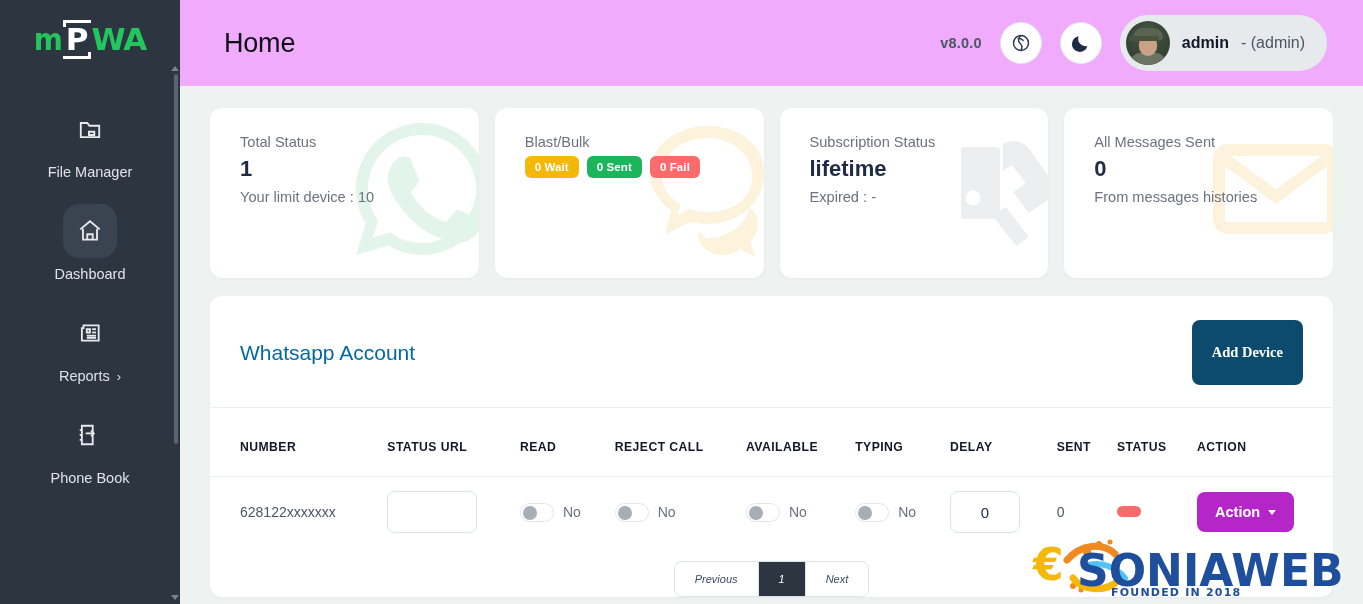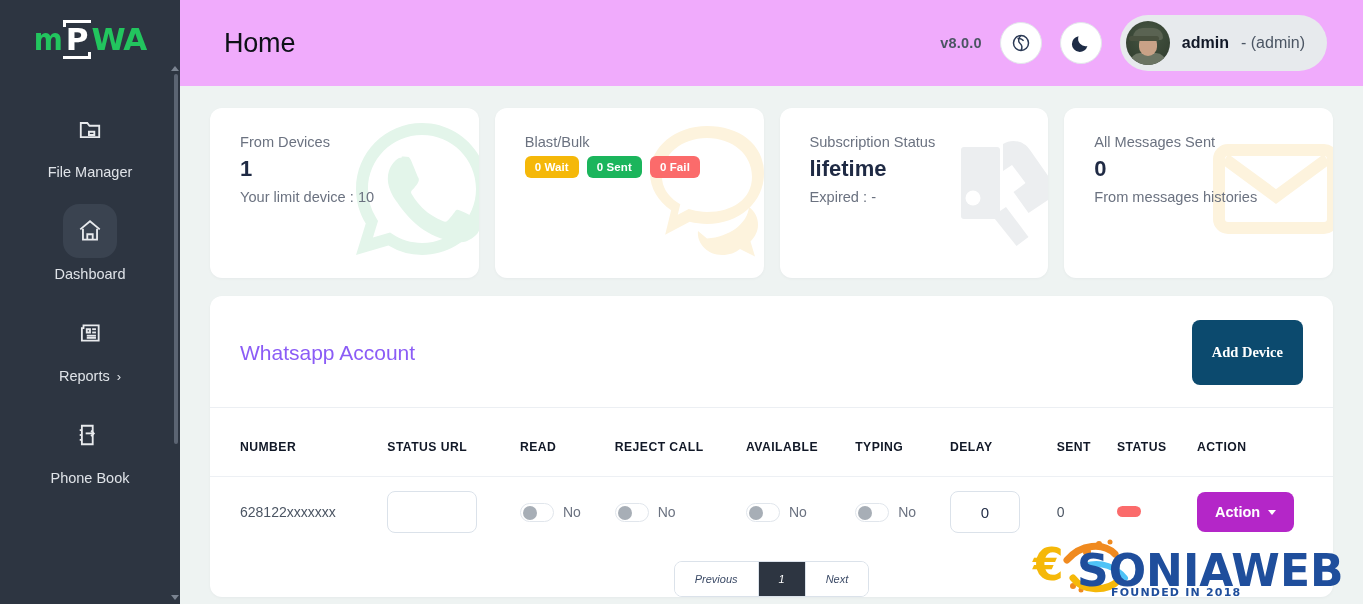--- a/index.html
+++ b/index.html
@@ -150,21 +150,21 @@
   
   .panel {
     margin-top:18px; background:#fff; border-radius:12px;
     box-shadow: 0 1px 3px rgba(16,24,40,0.04);
     overflow:hidden;
   }
   .panel-head {
     display:flex; align-items:center; padding: 24px 30px 22px 30px;
     border-bottom:1px solid #eceff3;
   }
-  .panel-title { font-size:21px; color:#8b5cf6; font-weight:400;}
+  .panel-title { font-size:21px; color:#0369a1; font-weight:400;}
   .btn-dark {
     margin-left:auto; background:#0c4a6e; color:#fff; border:none;
     border-radius:8px; padding: 24px 20px; font-size:14.5px; font-weight:700;
     cursor:pointer; font-family:Liberation Serif, serif;
   }
   table { width:100%; border-collapse:collapse; }
   thead th {
     text-align:left; font-size:12.2px; font-weight:700; color:#111827;
     letter-spacing:0.45px; padding: 32px 6px 22px 6px;
   }
@@ -327,21 +327,21 @@
 
     <div class="content">
 
       <section class="cards">
 
         <div class="card">
           <svg class="card-bg" viewBox="0 0 100 100">
             <path fill="#e3f5ea" d="M50 6C25.7 6 6 25.7 6 50c0 8.4 2.4 16.3 6.5 23L6 94l21.6-6.3A43.7 43.7 0 0 0 50 94c24.3 0 44-19.7 44-44S74.3 6 50 6zm0 8c19.9 0 36 16.1 36 36S69.9 86 50 86c-7.2 0-13.9-2.1-19.5-5.8l-1.8-1.2-11.4 3.3 3.4-11-1.2-1.9A35.8 35.8 0 0 1 14 50c0-19.9 16.1-36 36-36z"></path>
             <path fill="#e3f5ea" d="M36.5 29c-1 0-2.6.4-4 1.9-1.4 1.5-5.3 5.1-5.3 12.5s5.4 14.5 6.2 15.5c.8 1 10.5 16.7 25.9 22.7 12.8 5 15.4 4 18.2 3.8 2.8-.3 9-3.7 10.3-7.2 1.3-3.6 1.3-6.6.9-7.2-.4-.6-1.4-1-3-1.8-1.5-.8-9-4.4-10.4-4.9-1.4-.5-2.4-.8-3.4.8-1 1.5-3.9 4.9-4.8 5.9-.9 1-1.8 1.1-3.3.4-1.5-.8-6.4-2.4-12.2-7.5-4.5-4-7.6-9-8.5-10.5-.9-1.5-.1-2.3.7-3.1.7-.7 1.5-1.8 2.3-2.7.8-.9 1-1.5 1.5-2.5.5-1 .3-1.9-.1-2.7-.4-.8-3.4-8.3-4.7-11.3-1.2-2.9-2.5-2.5-3.4-2.6-.9 0-1.9-.1-2.9-.1z"></path>
           </svg>
-          <div class="card-label">From Devices</div>
+          <div class="card-label">Total Status</div>
           <div class="card-value">1</div>
           <div class="card-sub">Your limit device : 10</div>
         </div>
 
         <div class="card">
           <svg class="card-bg" viewBox="0 0 100 100">
             <path fill="#fdf3dd" d="M50 8C29 8 12 22 12 39.5c0 9.9 5.5 18.8 14.1 24.6l-4 16.4 16.4-8.6c3.7.9 7.6 1.4 11.5 1.4 21 0 38-14 38-33.8S71 8 50 8zm0 8c16.9 0 30 10.8 30 25.8S66.9 65.3 50 65.3c-3.6 0-7-.5-10.2-1.4l-2-.6-7.3 3.8 1.7-7-2.1-1.3C23.5 54.4 20 48.3 20 41.8 20 26.8 33.1 16 50 16z"></path>
             <path fill="#fdf3dd" d="M44 78c-1 8 6 16 16 16 5 0 9-1.5 12-4l10 5-3-10c3-3 5-7 5-11 0-5-2-9-6-12-1 11-13 20-28 21z"></path>
           </svg>
           <div class="card-label">Blast/Bulk</div>

